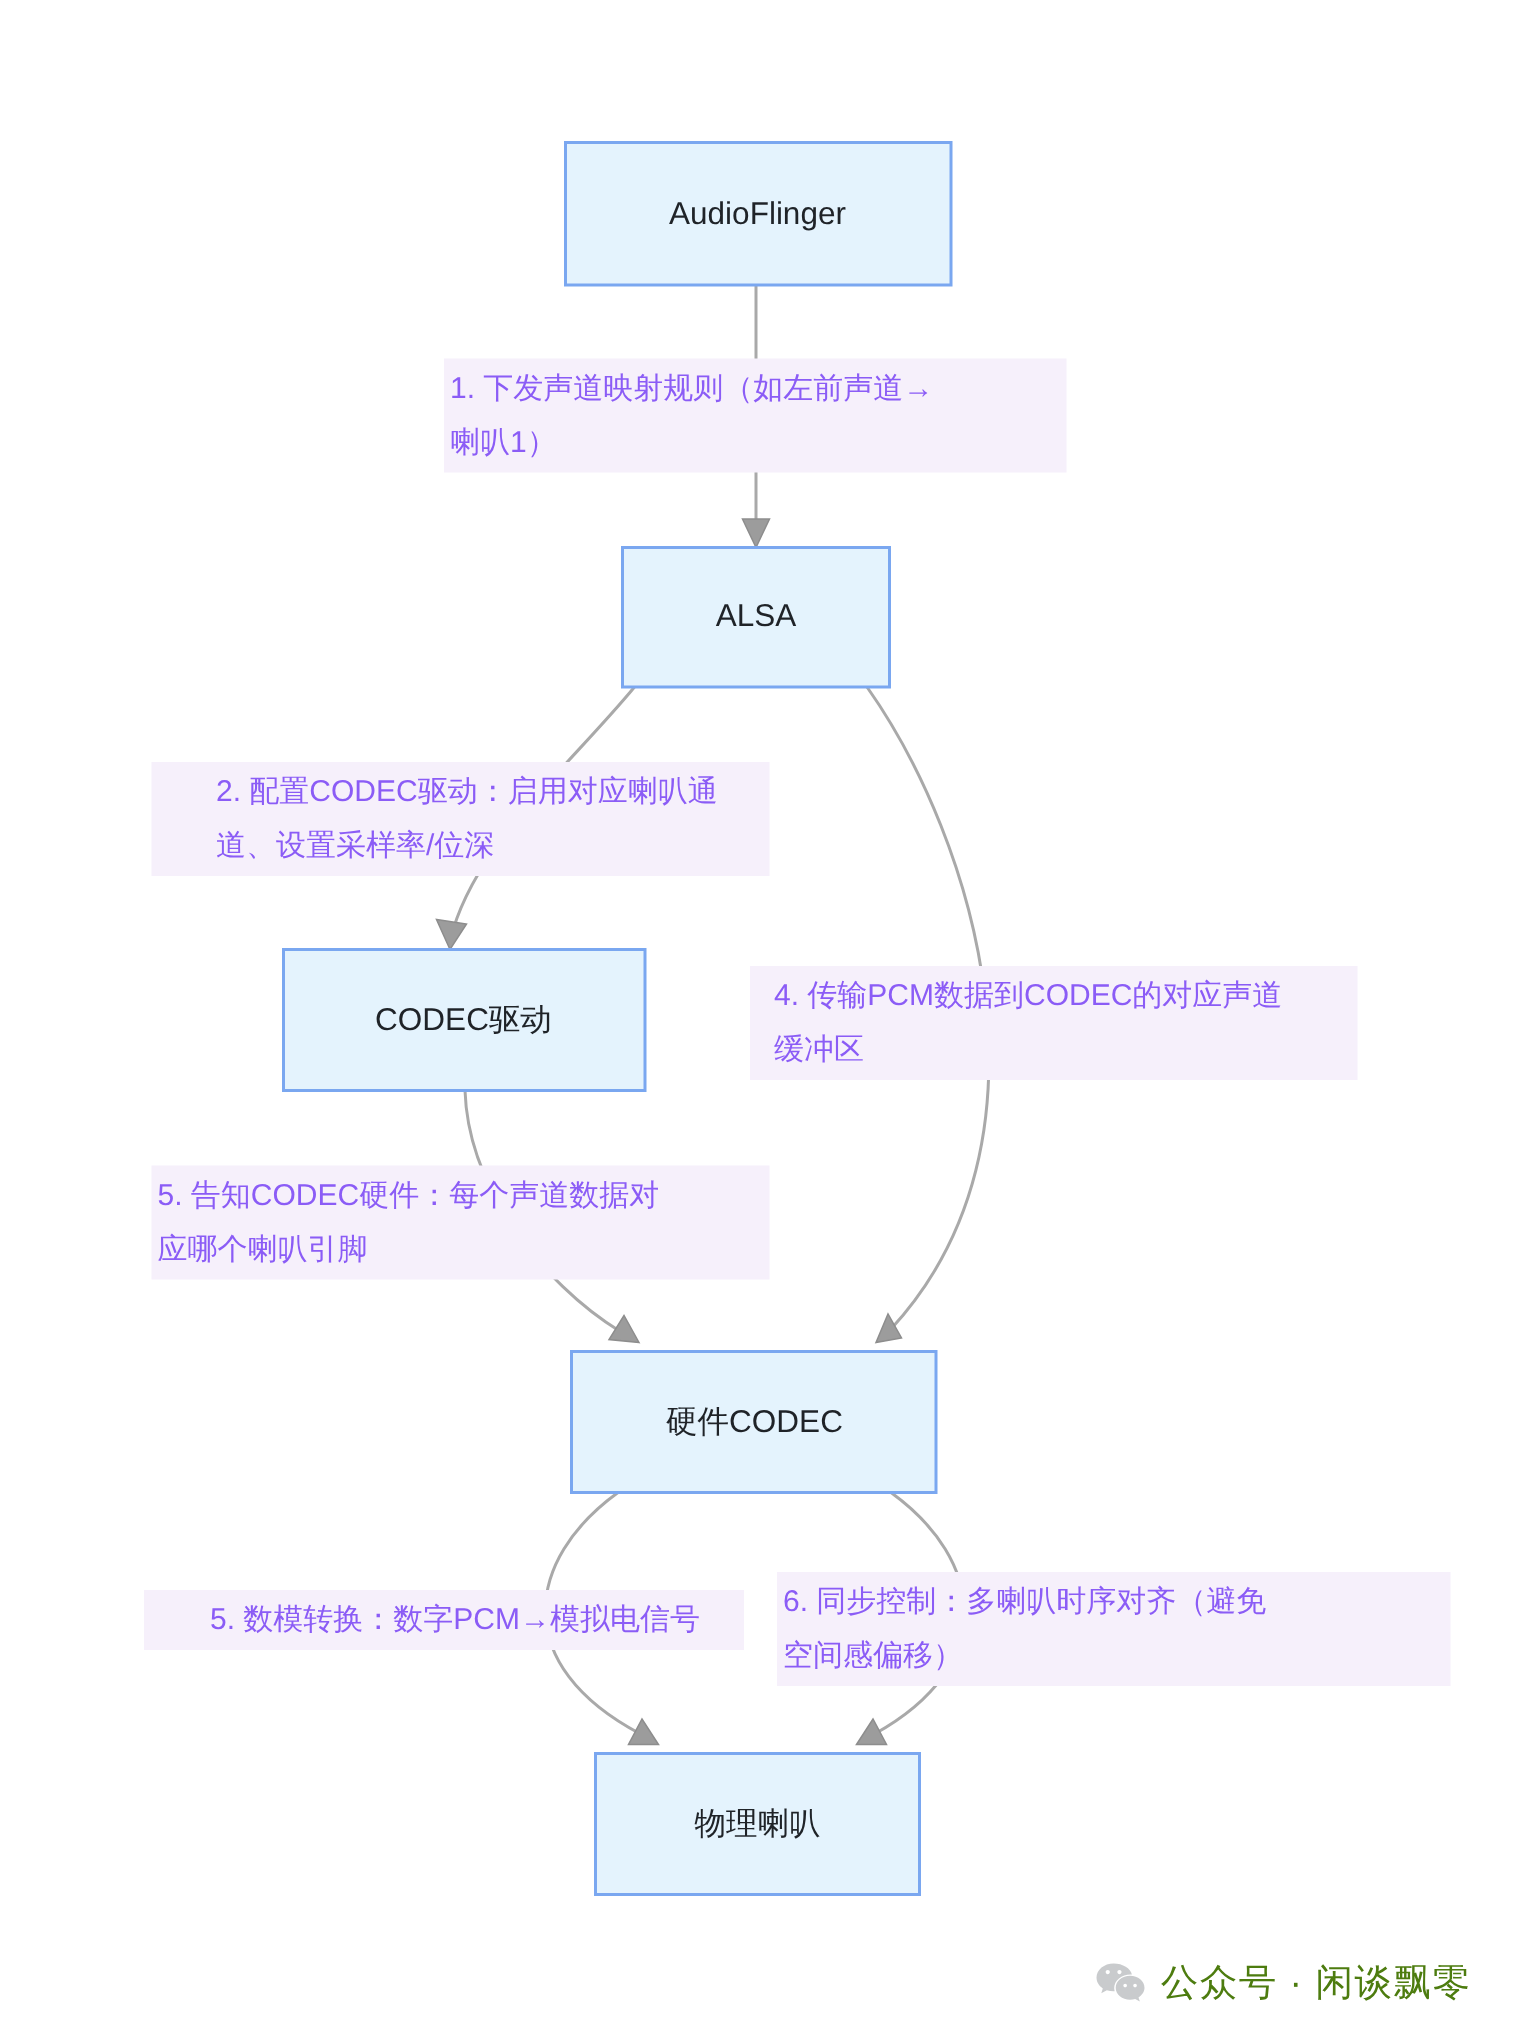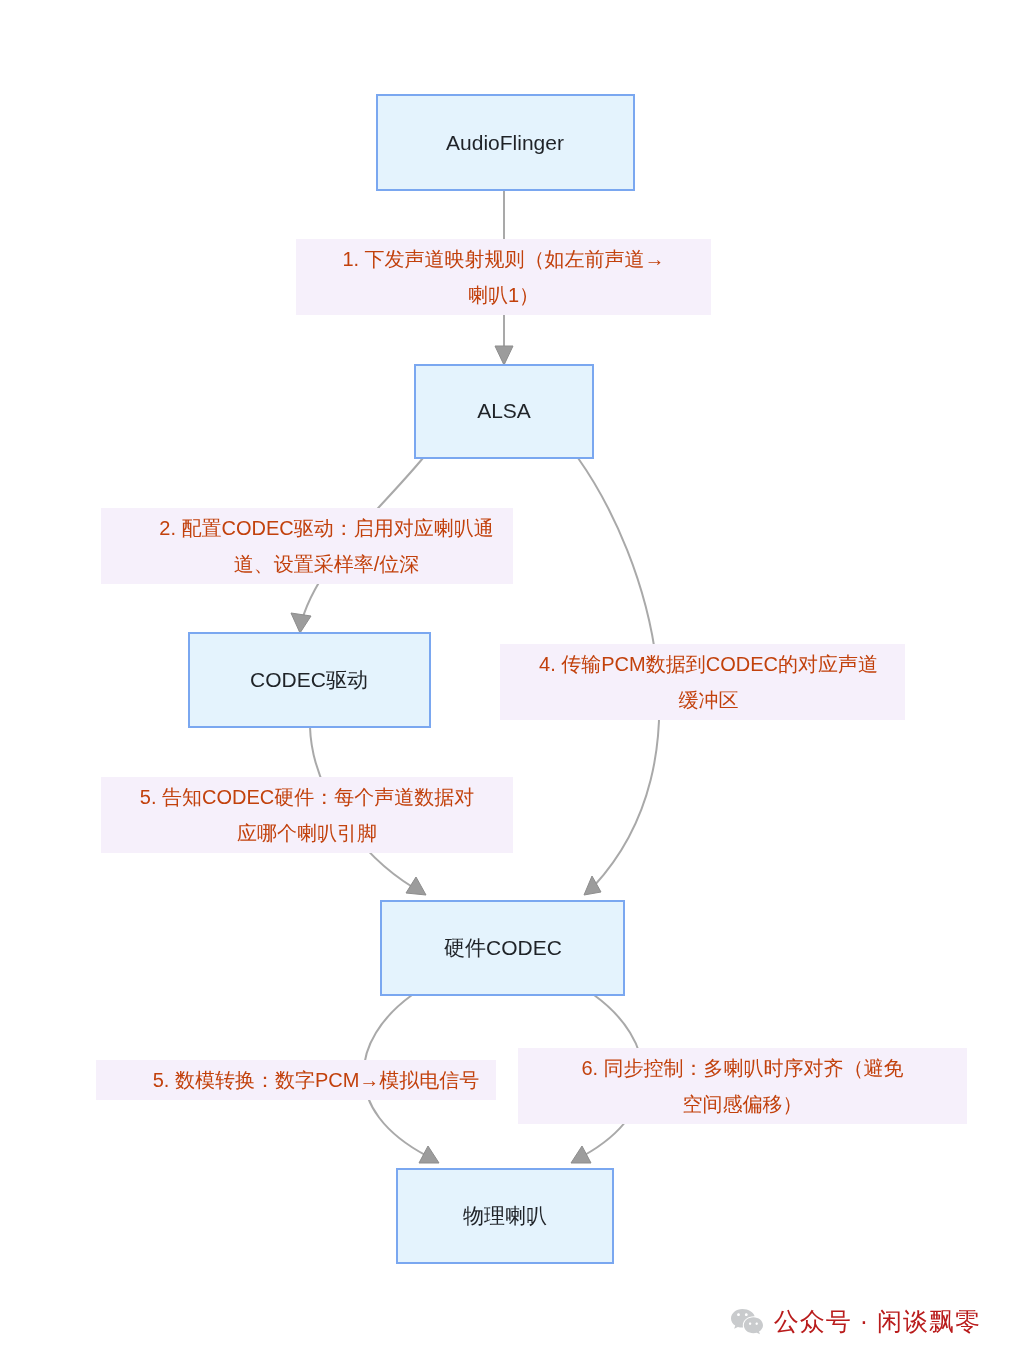--- a/index.html
+++ b/index.html
@@ -47,37 +47,37 @@
     stroke-width: 2;
   }
   .edge-arrow {
     fill: #9c9c9c;
     stroke: #8d8d8d;
     stroke-width: 1;
   }
   .edge-label {
     position: absolute;
     background: #f6f0fb;
-    color: #c2410c;
+    color: #8b5cf6;
     font-family: "Liberation Sans", "DejaVu Sans", sans-serif;
     font-size: 20px;
     line-height: 36px;
-    text-align: center;
+    text-align: left;
     white-space: pre-wrap;
     box-sizing: border-box;
     padding: 2px 4px;
   }
   #watermark {
     position: absolute;
     right: 36px;
     bottom: 22px;
     display: flex;
     align-items: center;
     gap: 10px;
-    color: #b91c1c;
+    color: #4d7c0f;
     font-family: "Liberation Sans", "DejaVu Sans", sans-serif;
     font-size: 25px;
     letter-spacing: 1px;
     user-select: none;
   }
   #watermark .wm-icon {
     display: inline-flex;
     align-items: center;
   }
 </style>

